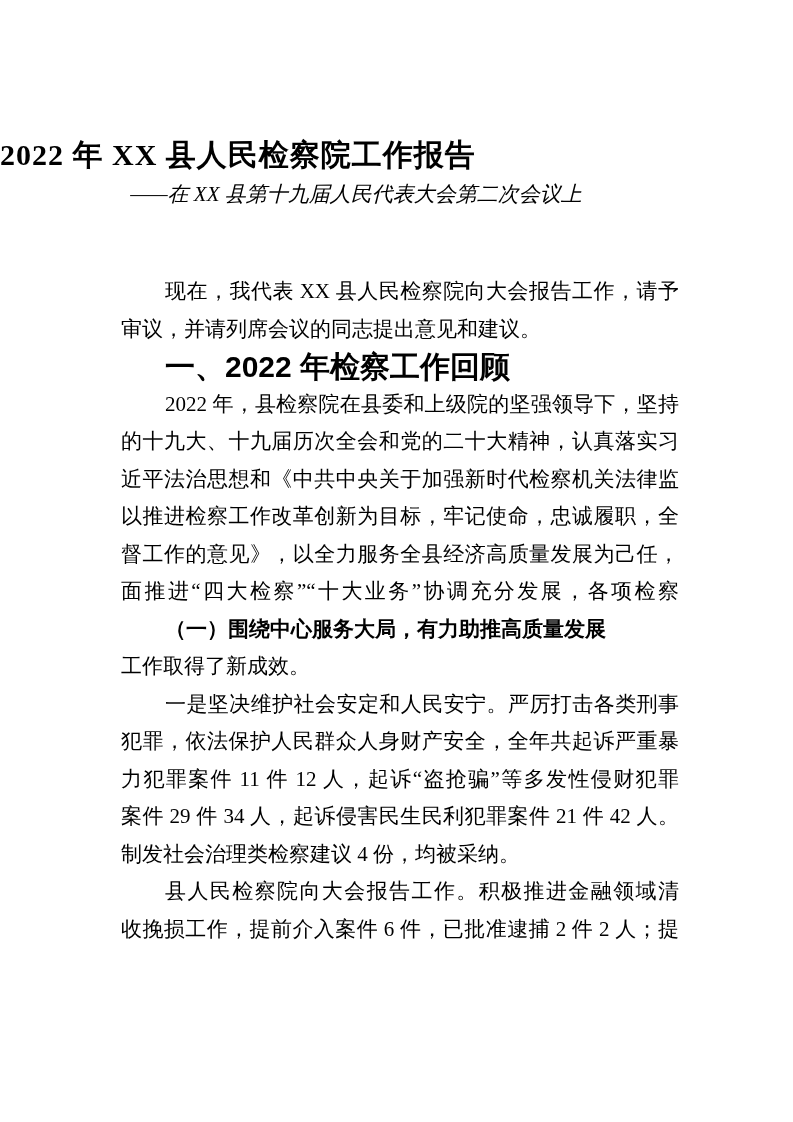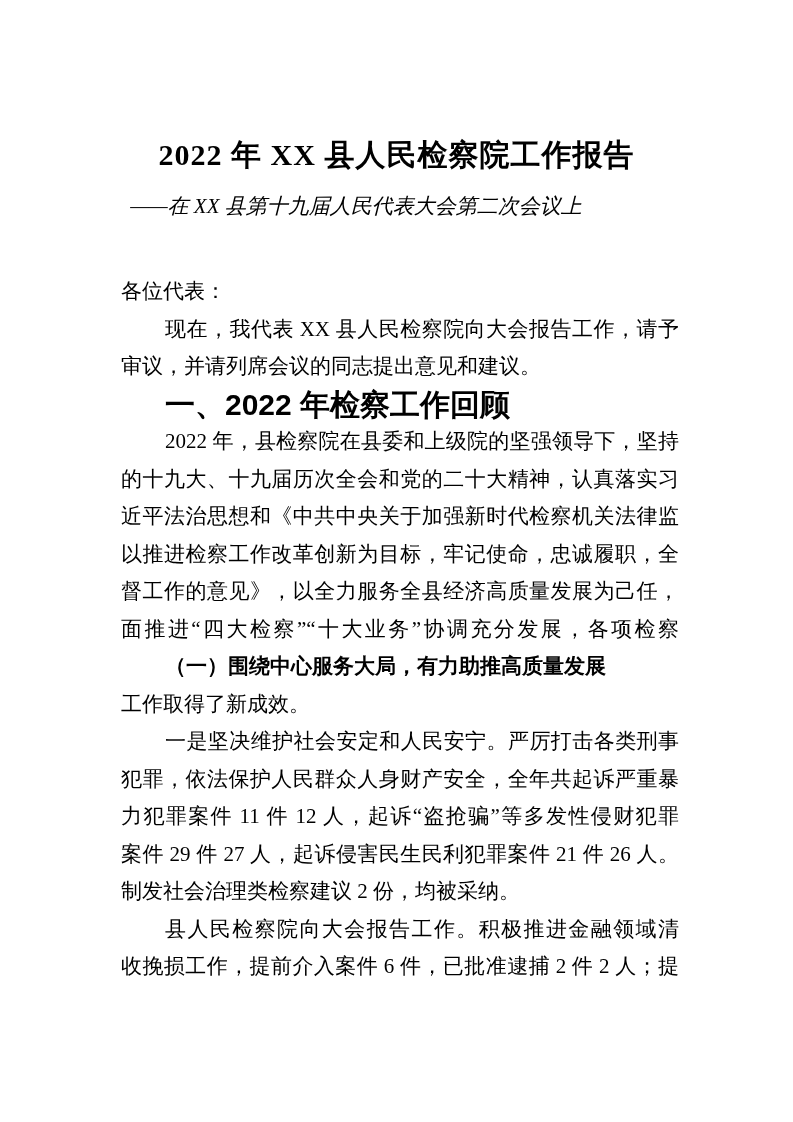--- a/index.html
+++ b/index.html
@@ -14,31 +14,31 @@
     background: #ffffff;
     overflow: hidden;
     color: #000000;
     font-family: "Liberation Serif", "DejaVu Serif", serif;
   }
   .doc-title {
     position: absolute;
     top: 137px;
     left: 0;
     width: 793px;
-    text-align: center;
+    text-align: left;
     font-size: 30px;
     line-height: 36px;
     font-weight: bold;
     font-family: "Liberation Serif", "DejaVu Serif", serif;
     letter-spacing: 1px;
     white-space: nowrap;
   }
   .doc-subtitle {
     position: absolute;
-    top: 191px;
+    top: 179px;
     left: 0;
     width: 712px;
     text-align: center;
     font-size: 21px;
     line-height: 30px;
     font-style: italic;
     font-family: "Liberation Serif", "DejaVu Serif", serif;
     white-space: nowrap;
   }
   .doc-body {
@@ -76,34 +76,33 @@
 </head>
 <body>
 
 <div class="page">
 
   <div class="doc-title">2022 年 XX 县人民检察院工作报告</div>
 
   <div class="doc-subtitle">——在 XX 县第十九届人民代表大会第二次会议上</div>
 
   <div class="doc-body">
-    <div class="line">各位代表：</div>
     <div class="line indent fill">现在，我代表 XX 县人民检察院向大会报告工作，请予</div>
     <div class="line">审议，并请列席会议的同志提出意见和建议。</div>
     <div class="line indent hei">一、2022 年检察工作回顾</div>
     <div class="line indent fill">2022 年，县检察院在县委和上级院的坚强领导下，坚持</div>
     <div class="line fill">的十九大、十九届历次全会和党的二十大精神，认真落实习</div>
     <div class="line fill">近平法治思想和《中共中央关于加强新时代检察机关法律监</div>
     <div class="line fill">以推进检察工作改革创新为目标，牢记使命，忠诚履职，全</div>
     <div class="line fill">督工作的意见》，以全力服务全县经济高质量发展为己任，</div>
     <div class="line fill">面推进“四大检察”“十大业务”协调充分发展，各项检察</div>
     <div class="line indent khead">（一）围绕中心服务大局，有力助推高质量发展</div>
     <div class="line">工作取得了新成效。</div>
     <div class="line indent fill">一是坚决维护社会安定和人民安宁。严厉打击各类刑事</div>
     <div class="line fill">犯罪，依法保护人民群众人身财产安全，全年共起诉严重暴</div>
     <div class="line fill">力犯罪案件 11 件 12 人，起诉“盗抢骗”等多发性侵财犯罪</div>
-    <div class="line fill">案件 29 件 27 人，起诉侵害民生民利犯罪案件 21 件 26 人。</div>
-    <div class="line">制发社会治理类检察建议 2 份，均被采纳。</div>
+    <div class="line fill">案件 29 件 34 人，起诉侵害民生民利犯罪案件 21 件 42 人。</div>
+    <div class="line">制发社会治理类检察建议 4 份，均被采纳。</div>
     <div class="line indent fill">县人民检察院向大会报告工作。积极推进金融领域清</div>
     <div class="line fill">收挽损工作，提前介入案件 6 件，已批准逮捕 2 件 2 人；提</div>
   </div>
 
 </div>
 
 </body></html>

